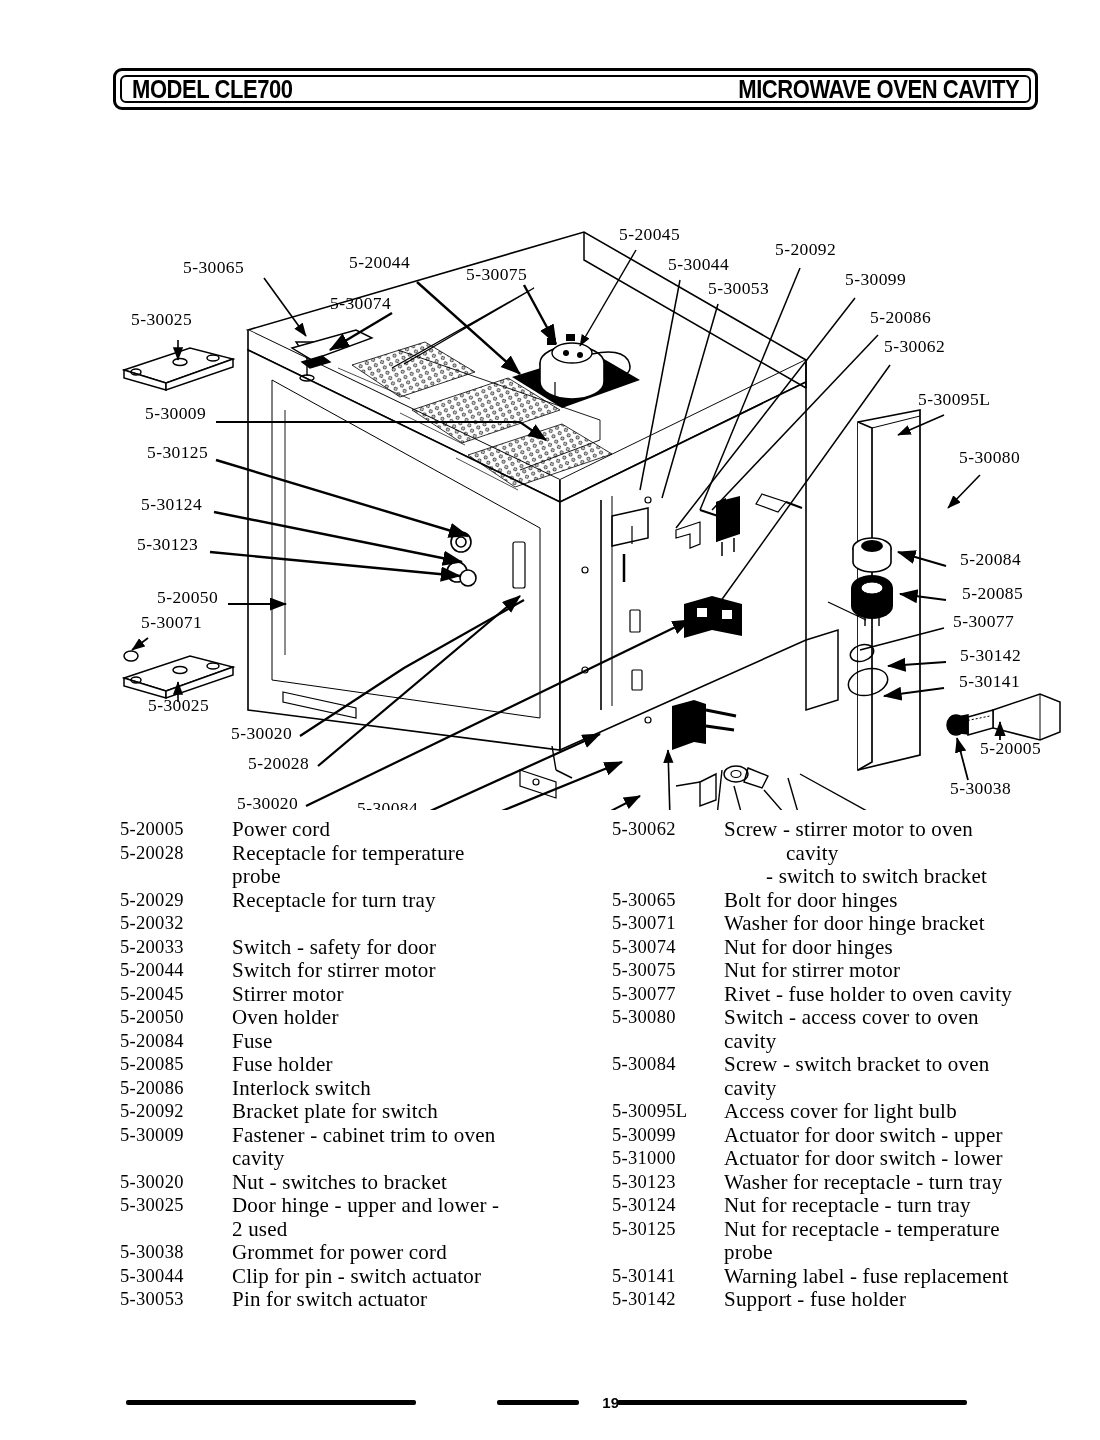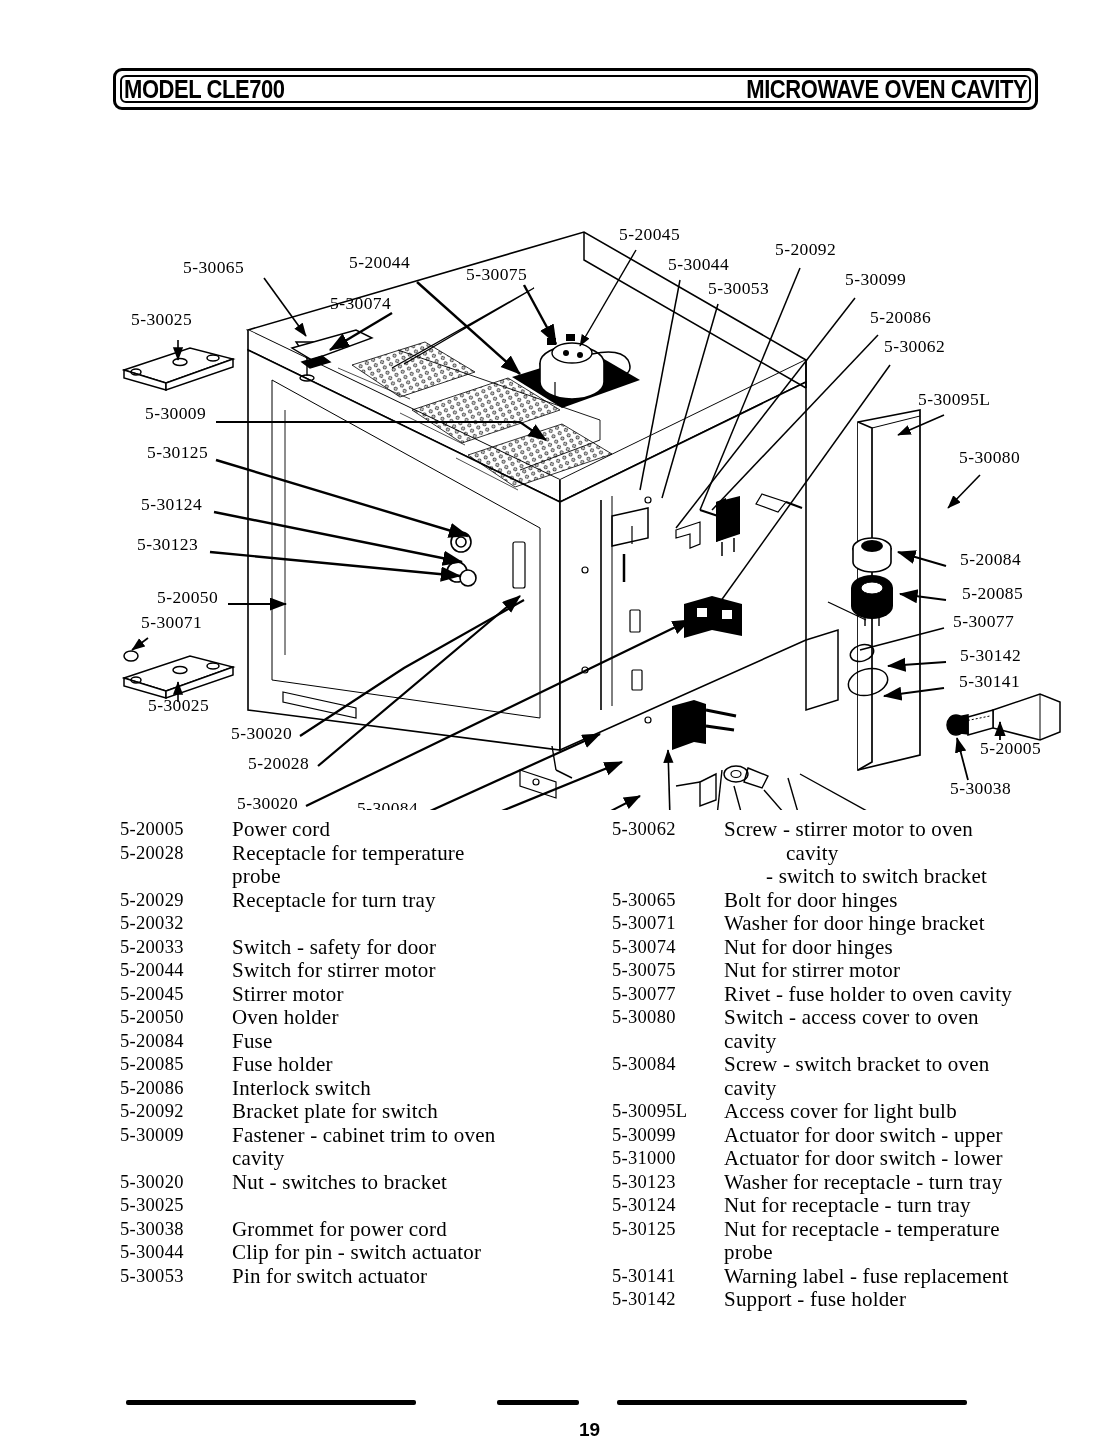--- a/index.html
+++ b/index.html
@@ -9,21 +9,21 @@
   
   .header{
     position:absolute;left:113px;top:68px;width:925px;height:42px;
     border:3px solid #000;border-radius:9px;background:#fff;
     box-sizing:border-box;
   }
   .header-inner{
     position:absolute;left:4px;top:4px;right:4px;bottom:4px;
     border:2px solid #000;border-radius:6px;box-sizing:border-box;
     display:flex;align-items:center;justify-content:space-between;
-    padding:0 2px;
+    padding:0 10px;
   }
   .hdr-text{
     font-family:"Liberation Sans",sans-serif;
     font-weight:bold;font-size:25px;line-height:1;
     letter-spacing:-0.5px;
     transform:scaleX(0.88);transform-origin:left center;
     white-space:nowrap;
   }
   .hdr-text.right{transform-origin:right center;}
 
@@ -50,24 +50,23 @@
   .pdesc .cont.ind1{padding-left:62px;}
   .pdesc .cont.ind2{padding-left:42px;}
 
   
   .footer{position:absolute;left:0;top:1392px;width:1100px;height:30px;}
   .rule{position:absolute;height:5px;background:#000;top:8px;border-radius:2px;}
   .rule.r1{left:126px;width:290px;}
   .rule.r2{left:497px;width:82px;}
   .rule.r3{left:617px;width:350px;}
   .pageno{
-    position:absolute;left:579px;top:0;width:40px;text-align:left;
-    font-family:"Liberation Sans",sans-serif;font-weight:bold;font-size:19px;
+    position:absolute;left:579px;top:0;width:40px;text-align:right;
+    font-family:"Liberation Sans",sans-serif;font-weight:bold;font-size:15px;
     line-height:22px;
-    margin-top:27px;
   }
 </style>
 </head>
 <body>
 
 <div class="page">
 
   <div class="header">
     <div class="header-inner">
       <div class="hdr-text">MODEL CLE700</div>
@@ -420,20 +419,24 @@
           </div>
         </div>
         <div class="prow">
           <div class="pnum">5-30020</div>
           <div class="pdesc">
             <span class="cont">Nut - switches to bracket</span>
           </div>
         </div>
         <div class="prow">
           <div class="pnum">5-30025</div>
+          <div class="pdesc">
+            <span class="cont">Door hinge - upper and lower -</span>
+            <span class="cont">2 used</span>
+          </div>
         </div>
         <div class="prow">
           <div class="pnum">5-30038</div>
           <div class="pdesc">
             <span class="cont">Grommet for power cord</span>
           </div>
         </div>
         <div class="prow">
           <div class="pnum">5-30044</div>
           <div class="pdesc">

